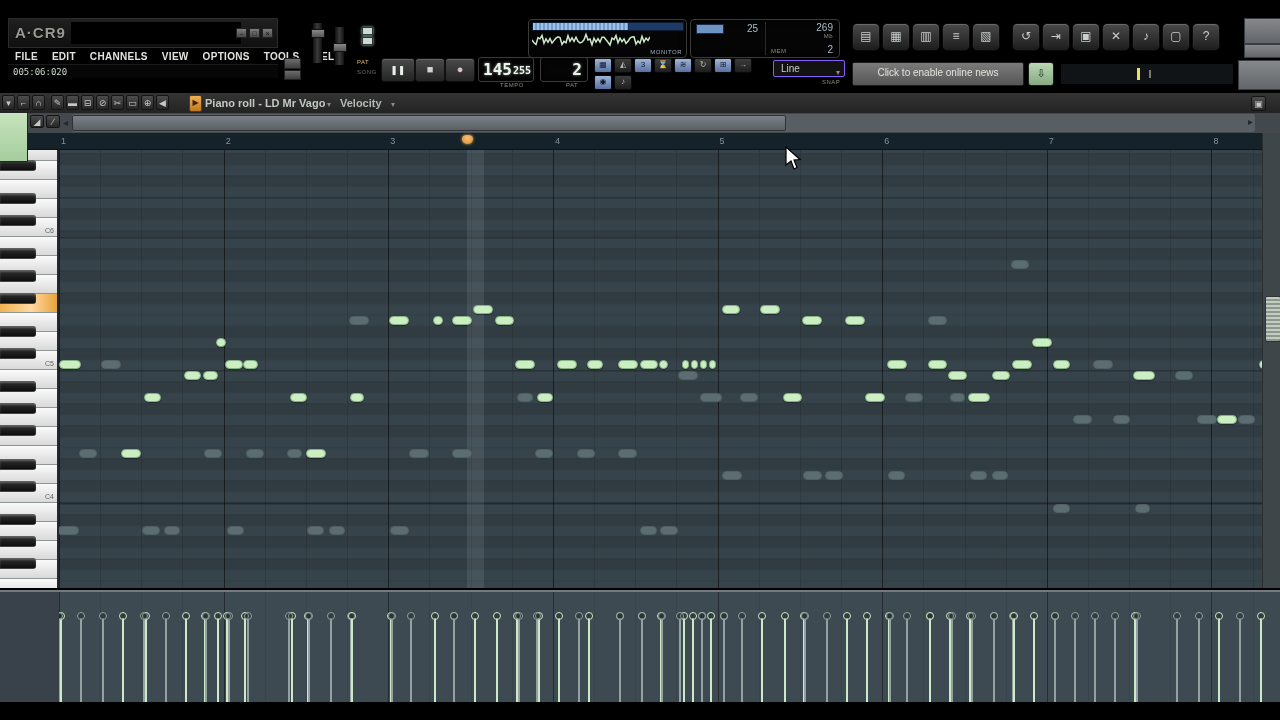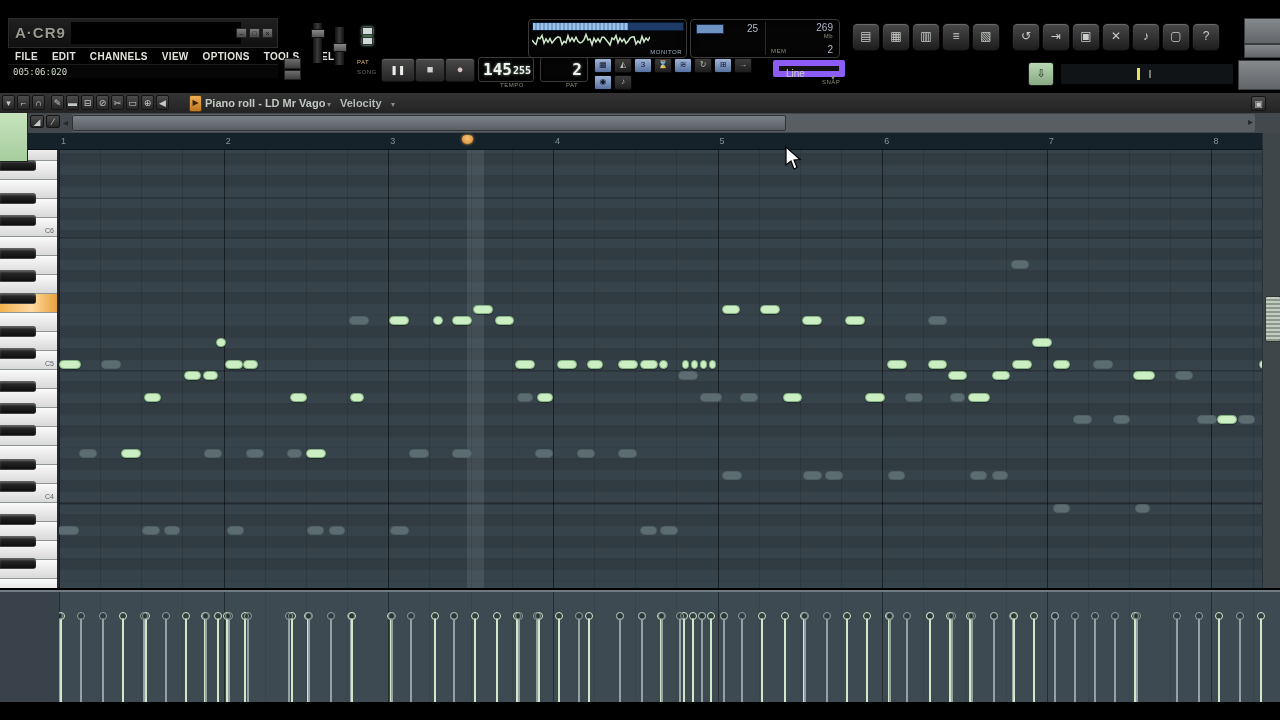--- a/index.html
+++ b/index.html
@@ -28,21 +28,21 @@
   .tbtn{background:linear-gradient(#4a4a4a,#242424);border:1px solid #111;border-radius:3px;color:#cfd4cf;text-align:center;box-shadow:inset 0 1px 0 rgba(255,255,255,.15);}
   .led{width:9px;height:6px;background:#cfd8d8;border:1px solid #333;box-shadow:0 0 3px #9fb;}
 
   
   .wtbtn{width:26px;height:26px;background:linear-gradient(#484848,#1d1d1d);border:1px solid #0a0a0a;border-radius:5px;color:#c9cfc9;font-size:12px;line-height:25px;text-align:center;box-shadow:inset 0 1px 1px rgba(255,255,255,.2),0 1px 1px #000;}
 
   
   .snapbtn{width:16px;height:13px;border:1px solid #0a0a0a;border-radius:2px;font-size:8px;line-height:12px;text-align:center;color:#aeb6ae;}
   .snapbtn.lit{background:linear-gradient(#9fb4d8,#5871a0);color:#0e1624;}
   .snapbtn.dim{background:linear-gradient(#3c3c3c,#1e1e1e);}
-  #snap-select{background:#121212;border:6px solid #8b5cf6;border-radius:2px;color:#c8cec8;font-size:10px;line-height:15px;padding-left:7px;box-sizing:border-box;}
+  #snap-select{background:#121212;border:1px solid #8b5cf6;border-radius:2px;color:#c8cec8;font-size:10px;line-height:15px;padding-left:7px;box-sizing:border-box;}
 
   #news-bar{background:linear-gradient(#7b7b7b,#565656);border:1px solid #1d1d1d;border-radius:2px;color:#e2e2de;font-size:10px;text-align:center;line-height:20px;}
   #news-btn{background:linear-gradient(#b9d7b2,#86a982);border:1px solid #1d1d1d;border-radius:3px;color:#16301a;text-align:center;font-size:11px;line-height:20px;}
   #news-slider{background:#101416;border:1px solid #000;border-radius:2px;}
 
   
   #pr-header{left:0;top:93px;width:1280px;height:20px;background:linear-gradient(#343434,#232323);border-bottom:1px solid #101010;}
   .prbtn{height:15px;background:linear-gradient(#4c4c4c,#262626);border:1px solid #141414;border-radius:2px;color:#c3c9c3;font-size:9px;line-height:14px;text-align:center;box-sizing:border-box;}
   #pr-title{color:#c2c8c2;font-weight:bold;font-size:11px;}
   .hdr-caret{color:#8a8a8a;font-size:8px;}
@@ -210,20 +210,21 @@
   <div class="abs" id="wt-group-b" style="left:1012px;top:23px;display:flex;gap:2px;">
       <div class="wtbtn">↺</div>
       <div class="wtbtn">⇥</div>
       <div class="wtbtn">▣</div>
       <div class="wtbtn">✕</div>
       <div class="wtbtn">♪</div>
       <div class="wtbtn">▢</div>
       <div class="wtbtn">?</div>
     </div>
 
+  <div class="abs" id="news-bar" style="left:852px;top:62px;width:170px;height:22px;">Click to enable online news</div>
   <div class="abs" id="news-btn" style="left:1028px;top:62px;width:24px;height:22px;">⇩</div>
   <div class="abs" id="news-slider" style="left:1060px;top:63px;width:172px;height:20px;">
     <div class="abs" style="left:76px;top:4px;width:3px;height:12px;background:#e8e060;"></div>
     <div class="abs" style="left:88px;top:6px;width:2px;height:8px;background:#7a7a72;"></div>
   </div>
 
   <div class="abs gray-block" style="left:1244px;top:18px;width:36px;height:24px;"></div>
   <div class="abs gray-block" style="left:1244px;top:44px;width:36px;height:12px;"></div>
   <div class="abs gray-block" style="left:1238px;top:60px;width:42px;height:28px;"></div>
 

